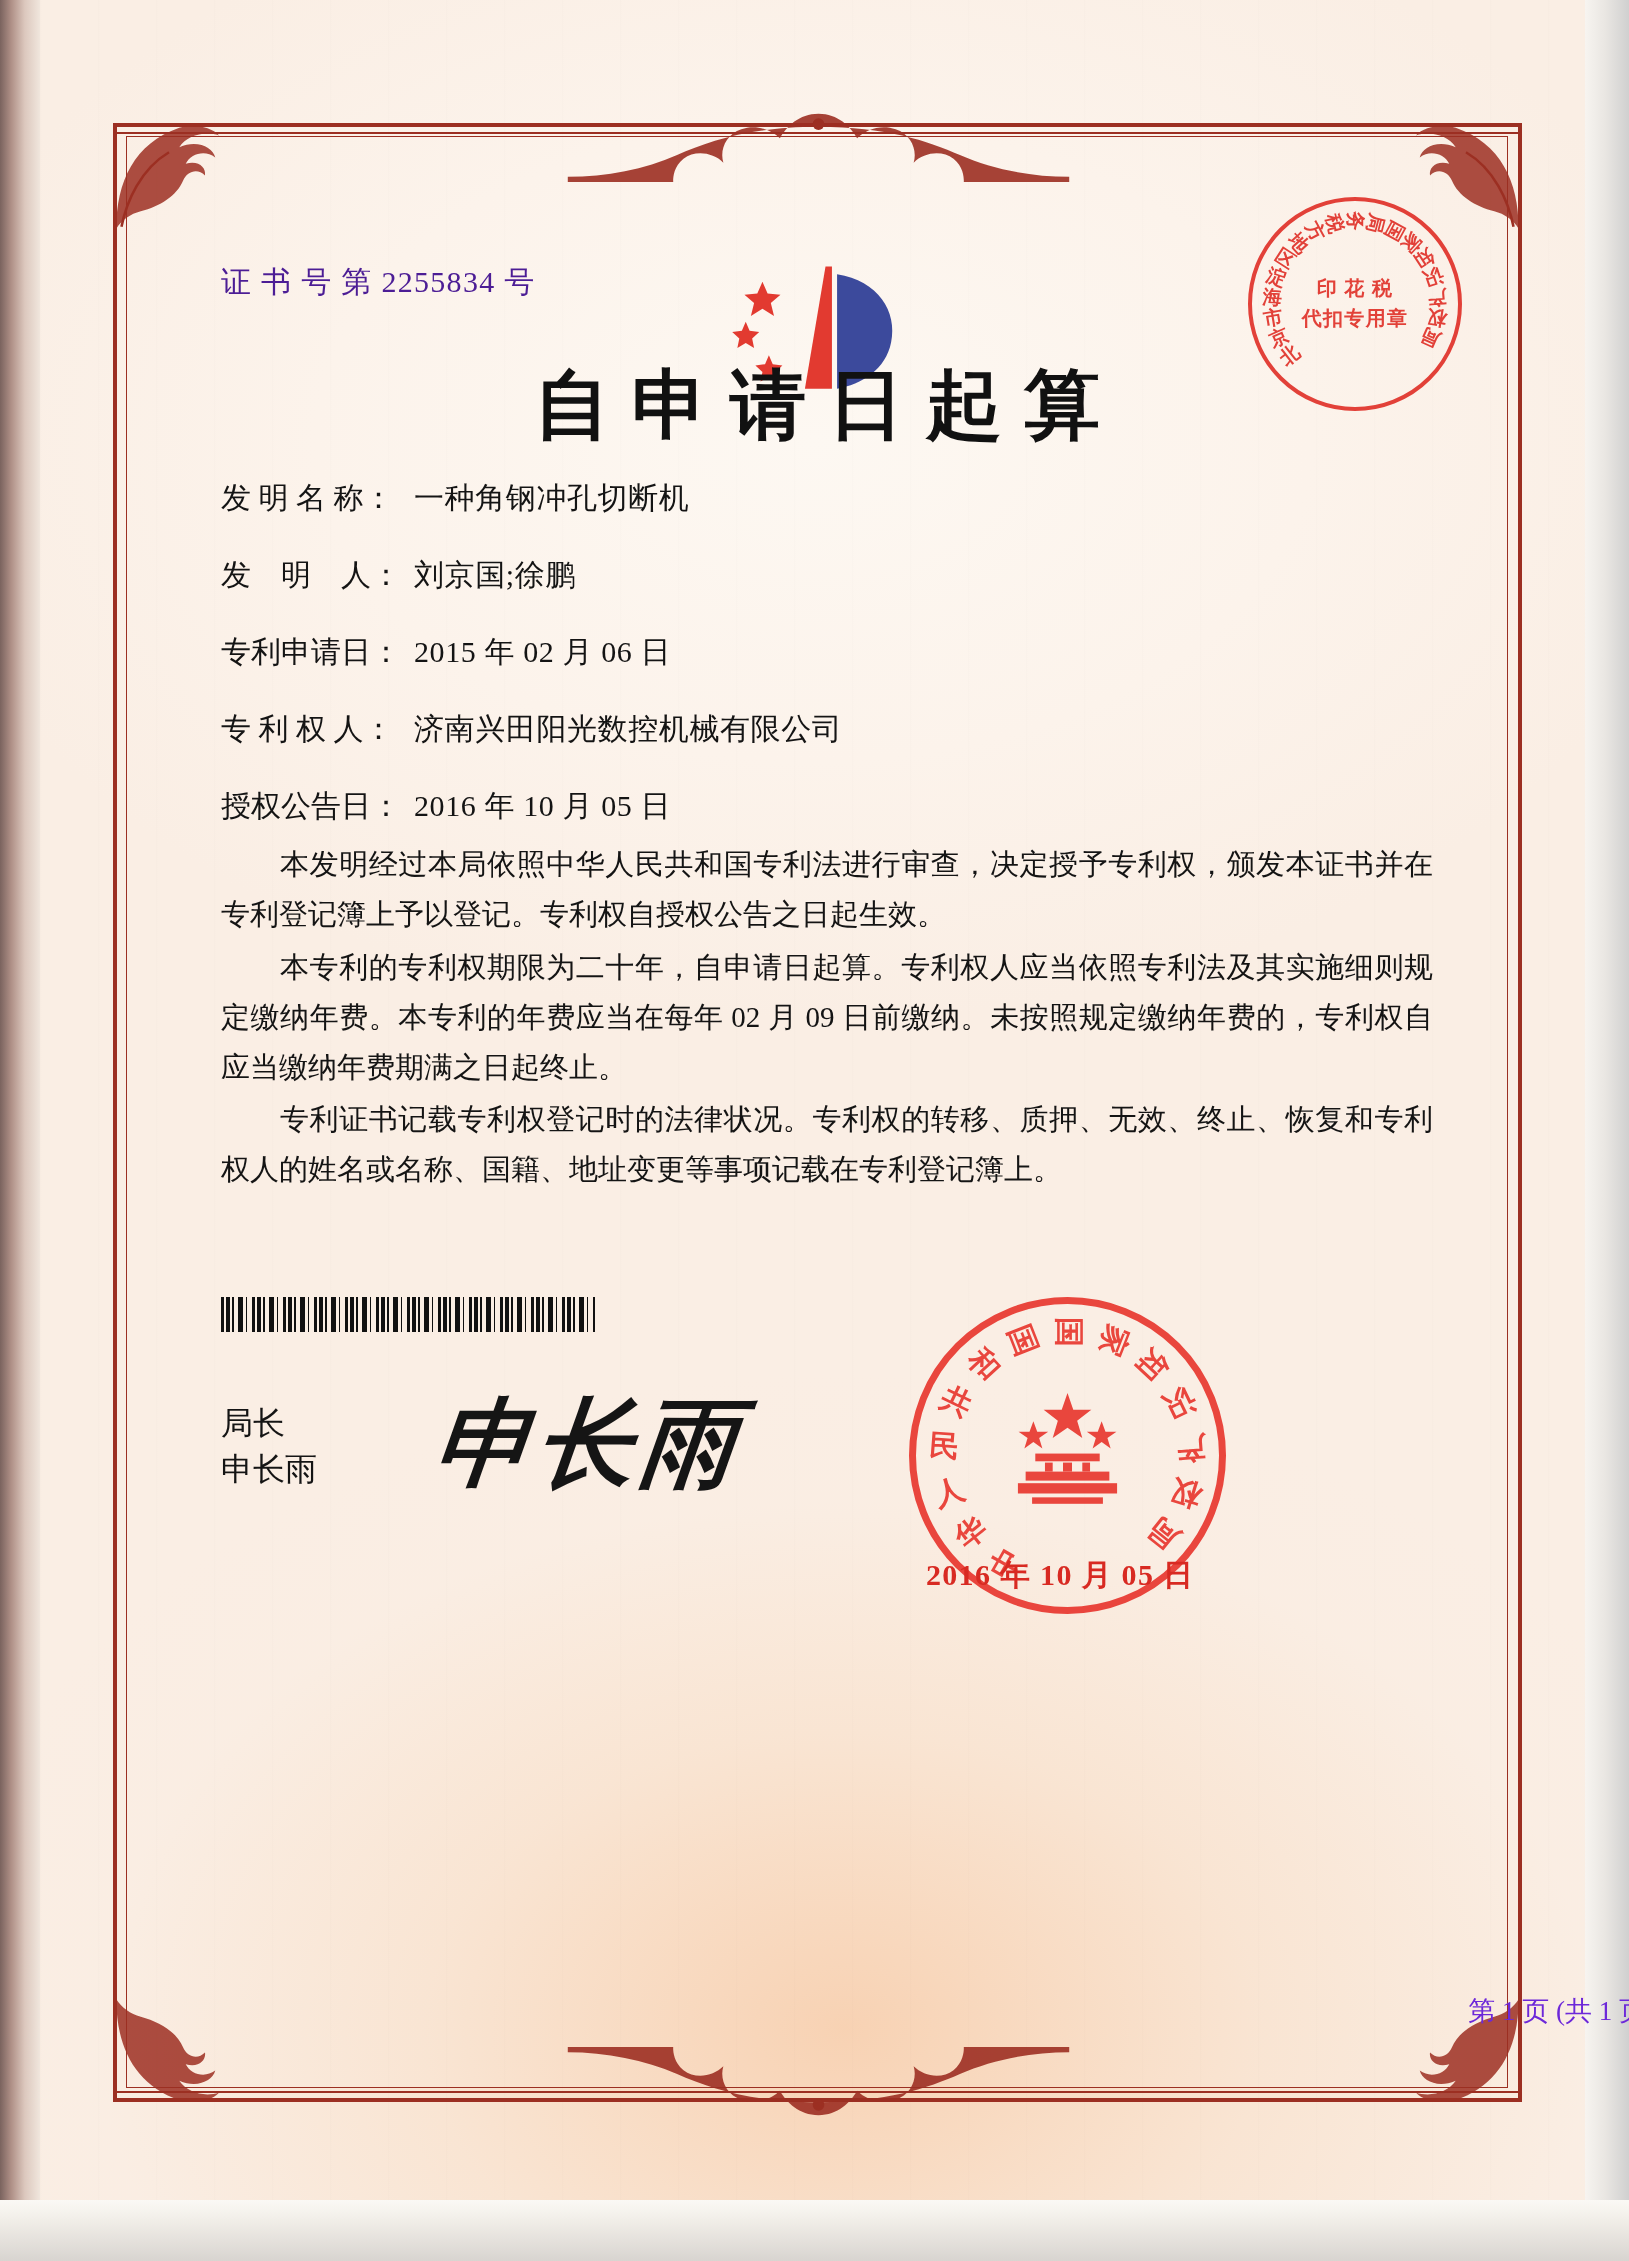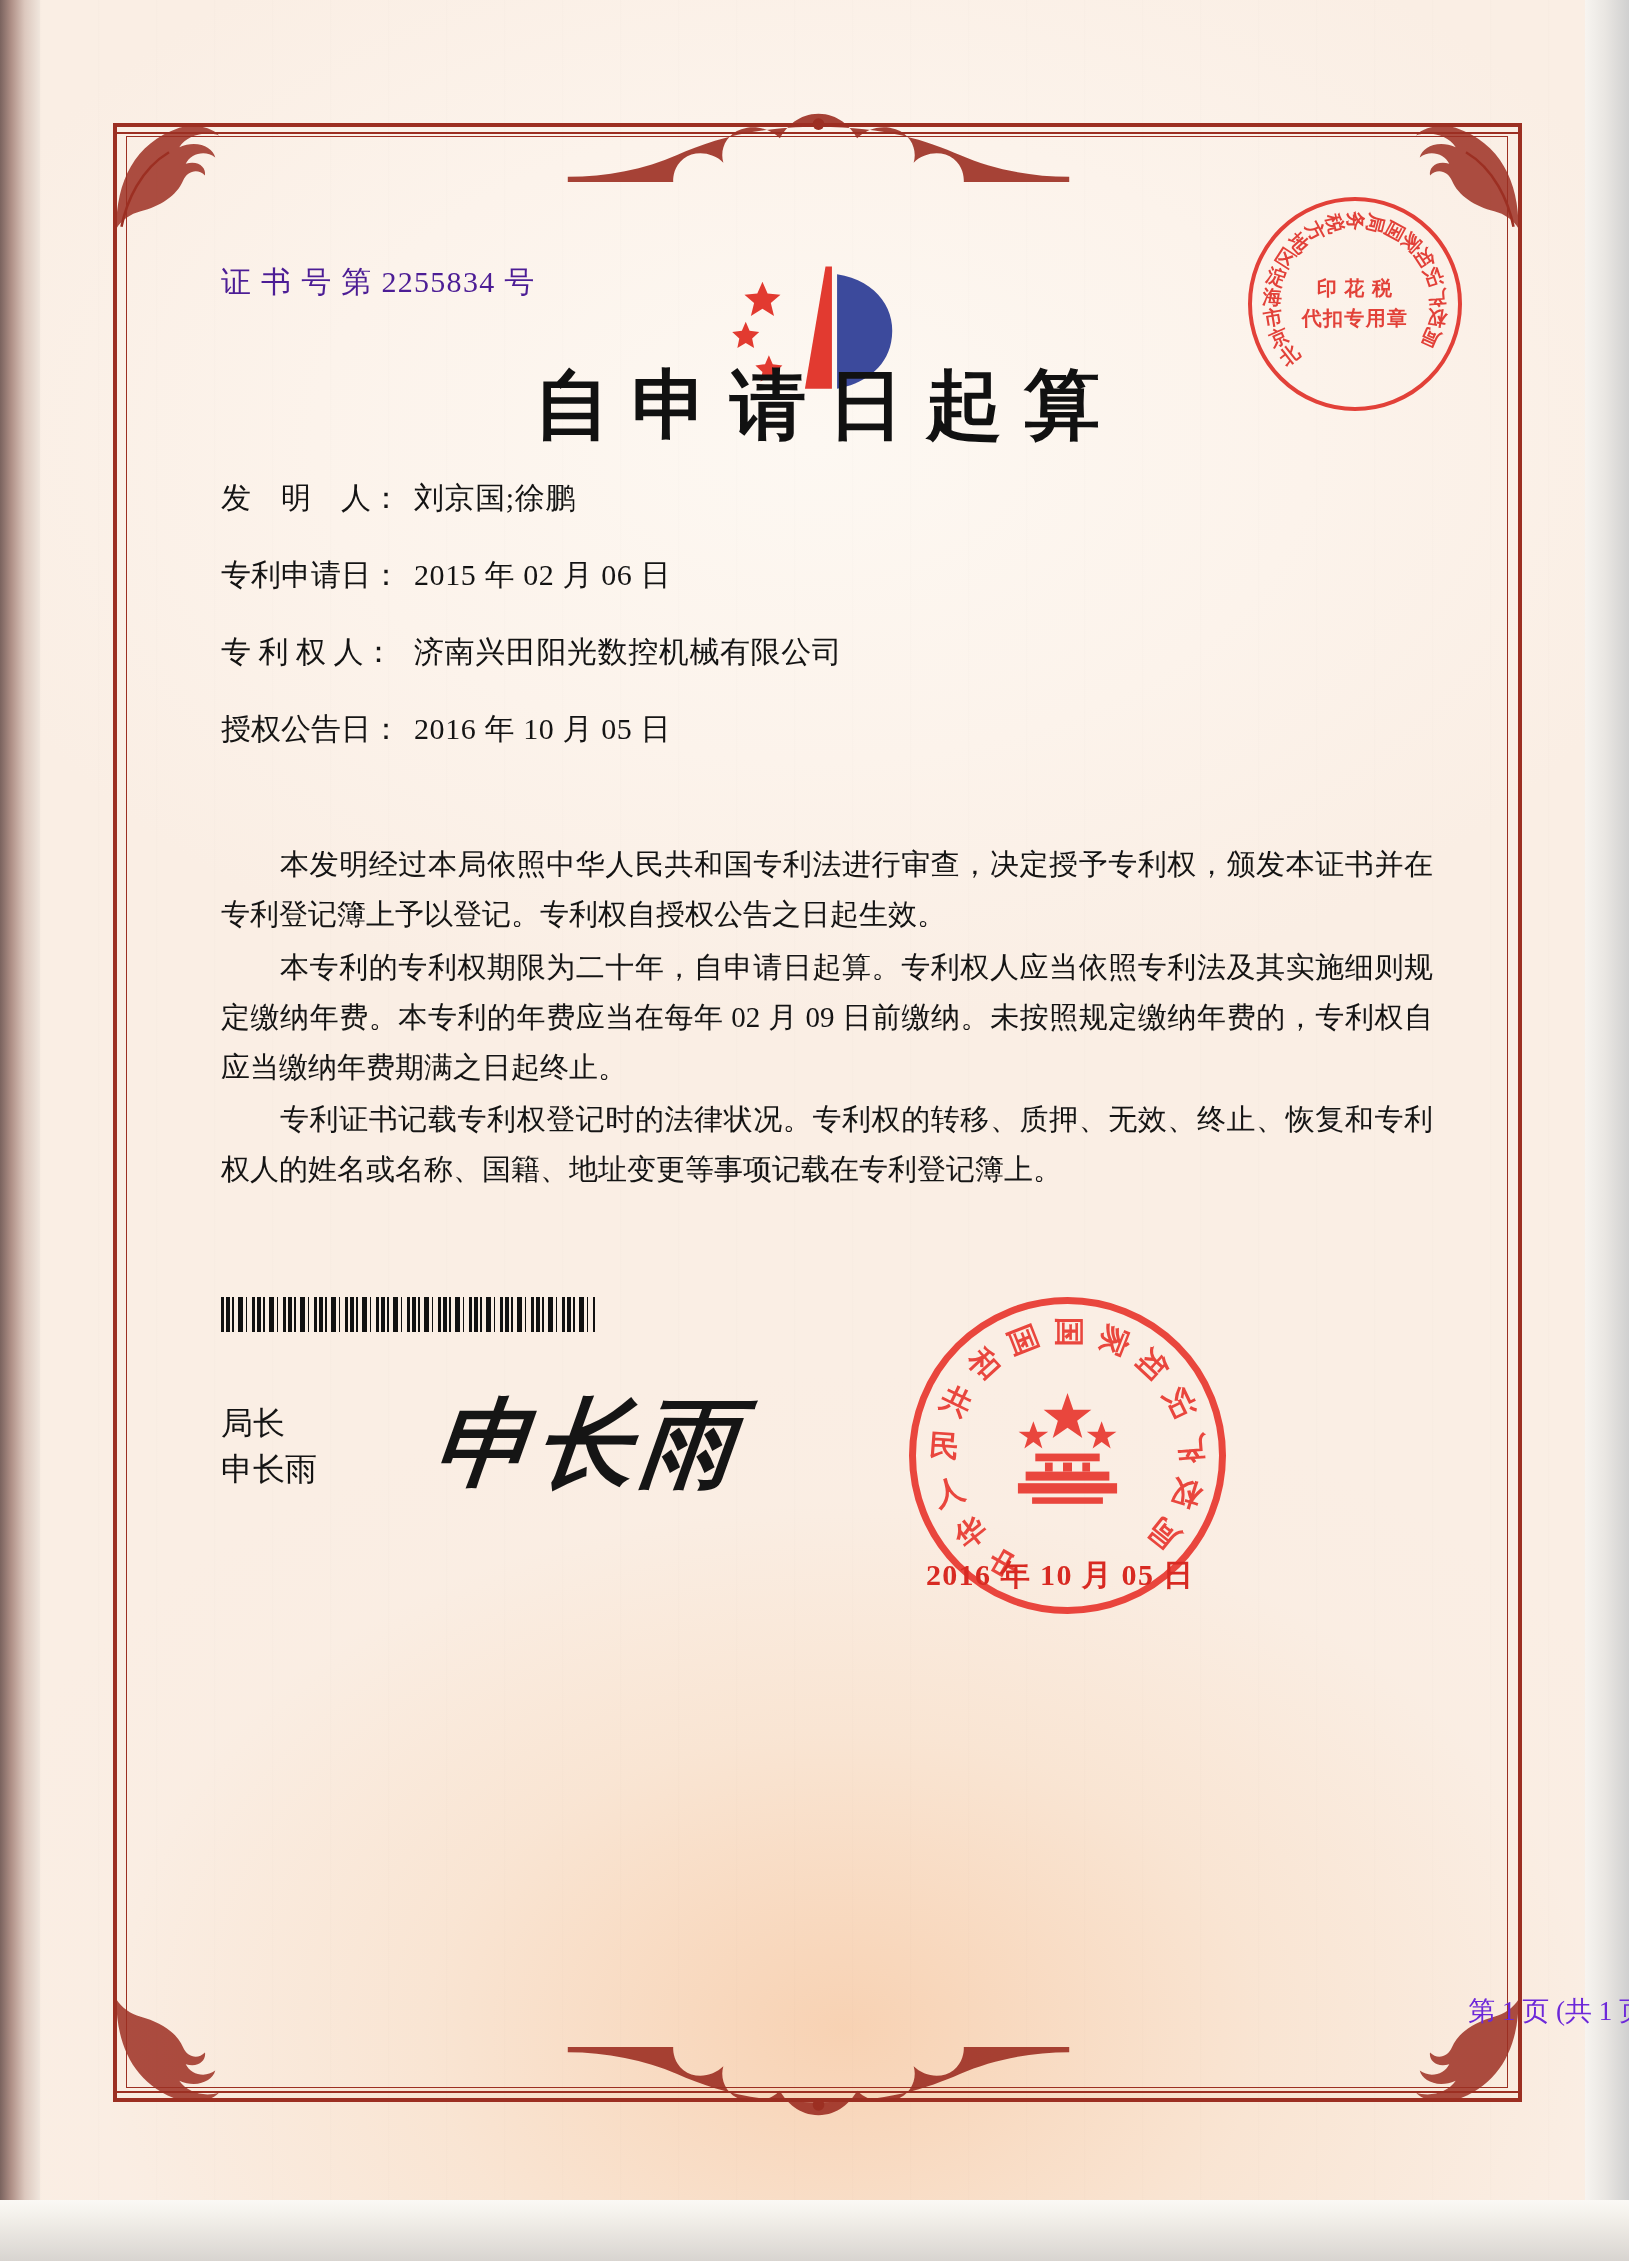--- a/index.html
+++ b/index.html
@@ -349,20 +349,24 @@
       <path d="M150,22 L160,22 L160,212 L118,212 Z" fill="#e23a30"></path>
       <path d="M168,34 C232,44 262,92 252,140 C244,182 206,206 168,212 L168,34 Z" fill="#3c4a9c"></path>
       <polygon points="52,46 60,64 80,66 65,79 70,99 52,88 34,99 39,79 24,66 44,64" fill="#e23a30"></polygon>
       <polygon points="26,108 32,122 47,124 36,134 39,149 26,141 13,149 16,134 5,124 20,122" fill="#e23a30"></polygon>
       <polygon points="62,160 68,174 83,176 72,186 75,201 62,193 49,201 52,186 41,176 56,174" fill="#e23a30"></polygon>
     </svg>
 
     <div class="title">自申请日起算</div>
 
     <div class="fields">
+      <div class="field">
+        <span class="lbl">发 明 名 称：</span>
+        <span class="val">一种角钢冲孔切断机</span>
+      </div>
       <div class="field">
         <span class="lbl">发　明　人：</span>
         <span class="val">刘京国;徐鹏</span>
       </div>
       <div class="field">
         <span class="lbl">专利申请日：</span>
         <span class="val">2015 年 02 月 06 日</span>
       </div>
       <div class="field">
         <span class="lbl">专 利 权 人：</span>

